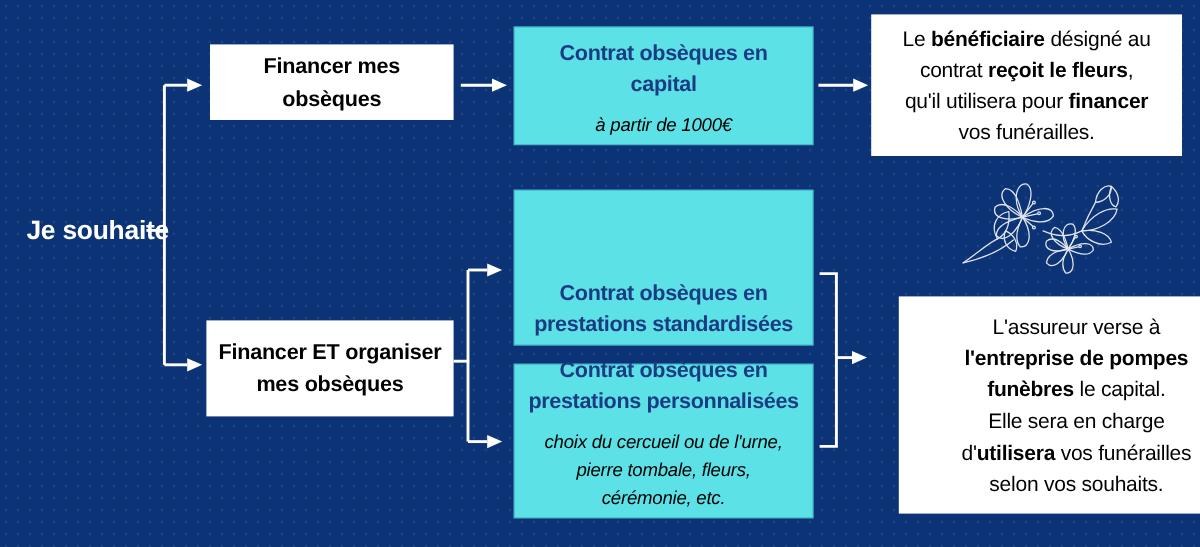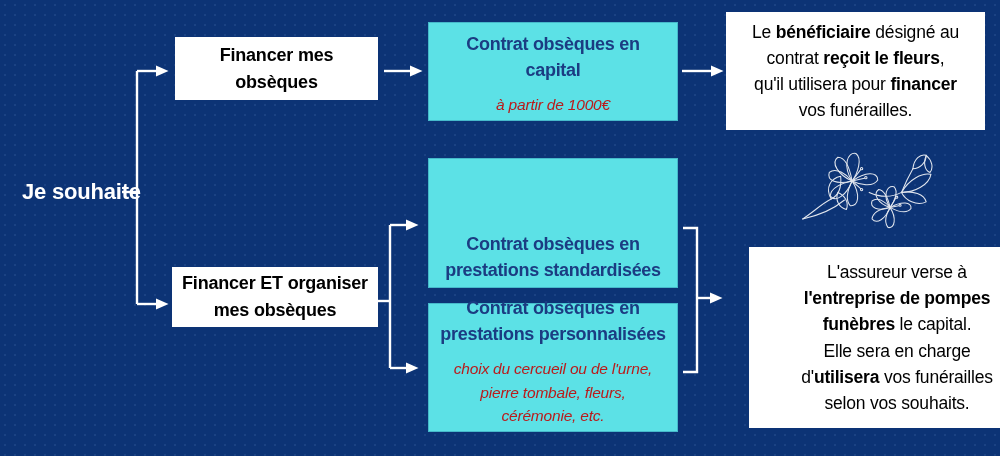--- a/index.html
+++ b/index.html
@@ -12,21 +12,21 @@
   }
   .box{
     position:absolute;display:flex;flex-direction:column;
     align-items:center;justify-content:center;text-align:center;
     white-space:pre-line;box-sizing:border-box;padding:4px 8px;
   }
   .white-box{background:#ffffff;color:#000000;}
   .cyan-box{background:#5ce1e6;color:#1b3c82;border:1px solid rgba(16,84,132,0.28);justify-content:flex-end;}
   .option-label{font-size:18px;font-weight:700;line-height:1.5;letter-spacing:-0.2px;}
   .contract-title{font-size:18px;font-weight:700;line-height:1.45;letter-spacing:-0.3px;}
-  .contract-note{font-size:15.5px;font-style:italic;color:#b91c1c;line-height:1.5;margin-top:10px;letter-spacing:-0.2px;}
+  .contract-note{font-size:15.5px;font-style:italic;color:#000000;line-height:1.5;margin-top:10px;letter-spacing:-0.2px;}
   .outcome-text{font-size:17.5px;line-height:1.5;letter-spacing:-0.2px;}
   .outcome-text .b{font-weight:700;}
   .root-label{
     position:absolute;left:22px;top:179px;color:#ffffff;
     font-size:22px;font-weight:700;letter-spacing:-0.2px;
   }
   .connectors{position:absolute;left:0;top:0;pointer-events:none;}
   .flower{position:absolute;left:793px;top:143px;width:160px;height:95px;}
 </style>
 </head>
@@ -116,21 +116,21 @@
 
       <path d="M76,52 C88,57 98,58 110,52"></path>
       <path d="M110,52 C118,38 132,31 141,33 C139,44 124,52 110,52 Z"></path>
       <path d="M110,52 C122,50 134,54 136,62 C126,67 114,60 110,52 Z"></path>
       <path d="M110,52 C114,42 118,34 122,27"></path>
       <path d="M122,27 C123,17 130,11 136,13 C136,21 129,27 122,27 Z"></path>
       <path d="M136,13 C142,18 144,26 140,31 C134,29 133,20 136,13 Z"></path>
     </g>
   </svg>
 
-  <div class="box white-box option-label" style="left:172px;top:267px;width:206px;height:60px;text-align:center;">
+  <div class="box white-box option-label" style="left:172px;top:267px;width:206px;height:80px;text-align:center;">
     <span>Financer ET organiser
 mes obsèques</span>
   </div>
 
   <div class="box cyan-box" style="left:428px;top:158px;width:250px;height:130px;">
     <span class="contract-title">Contrat obsèques en
 prestations standardisées</span>
   </div>
 
   <div class="box cyan-box" style="left:428px;top:303px;width:250px;height:129px;">

